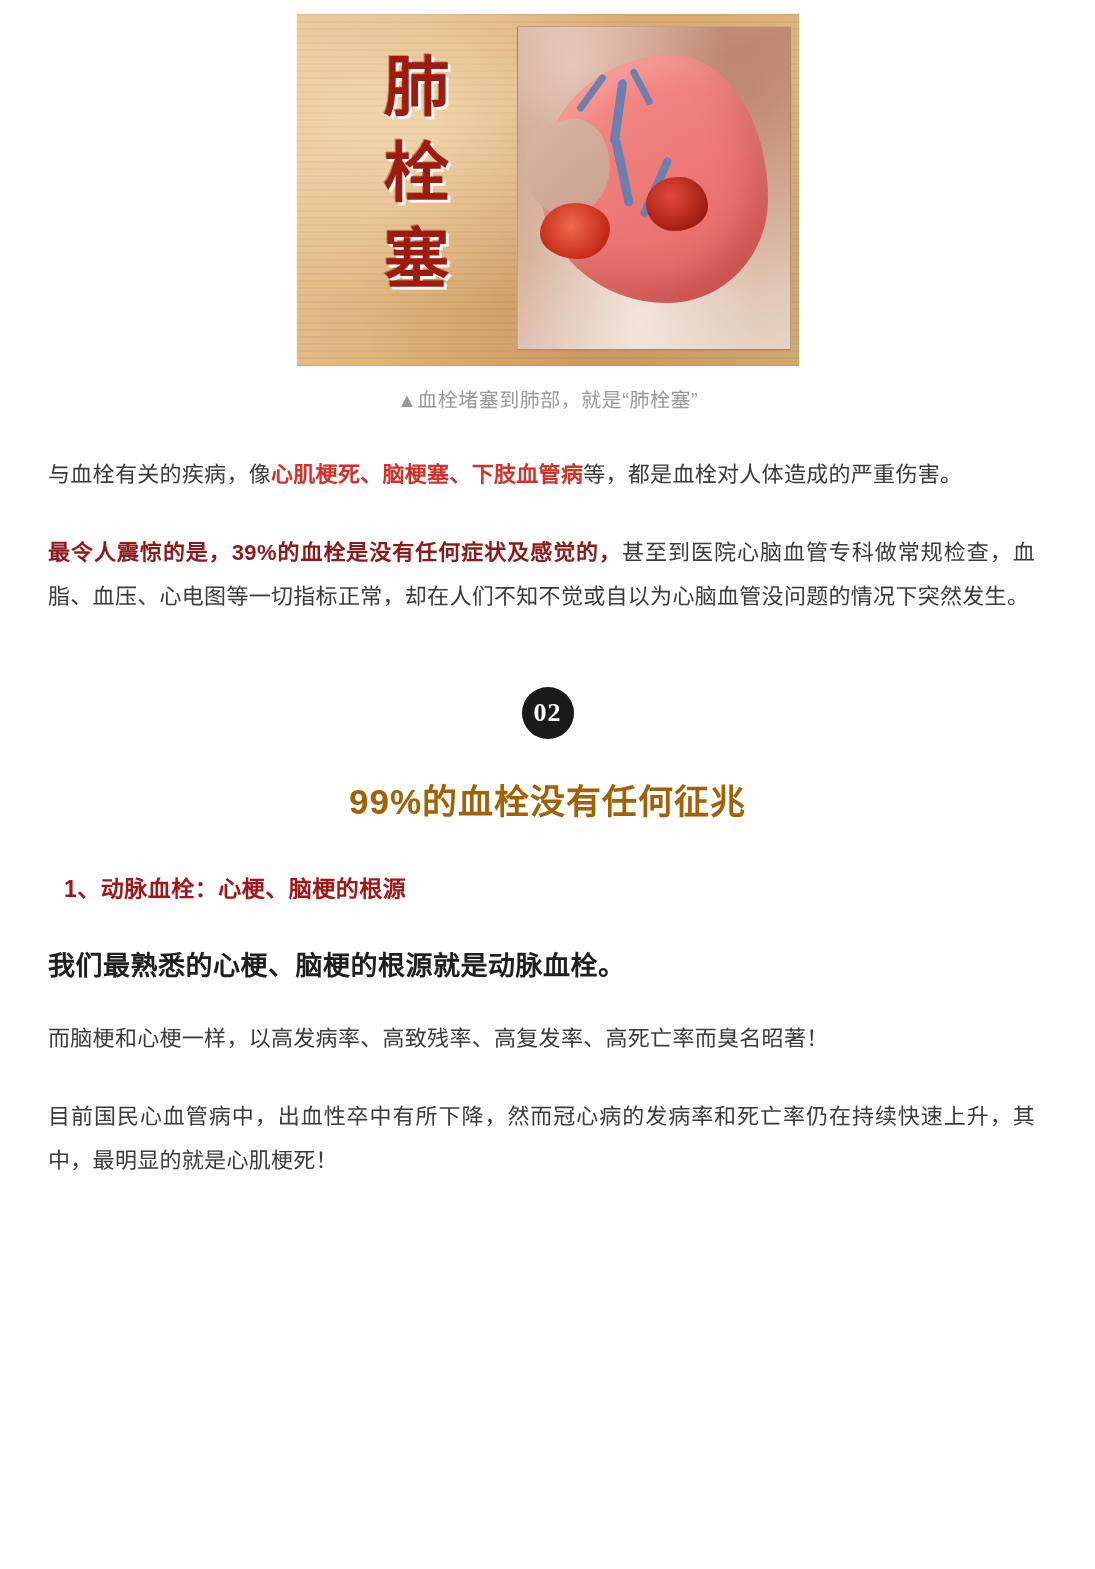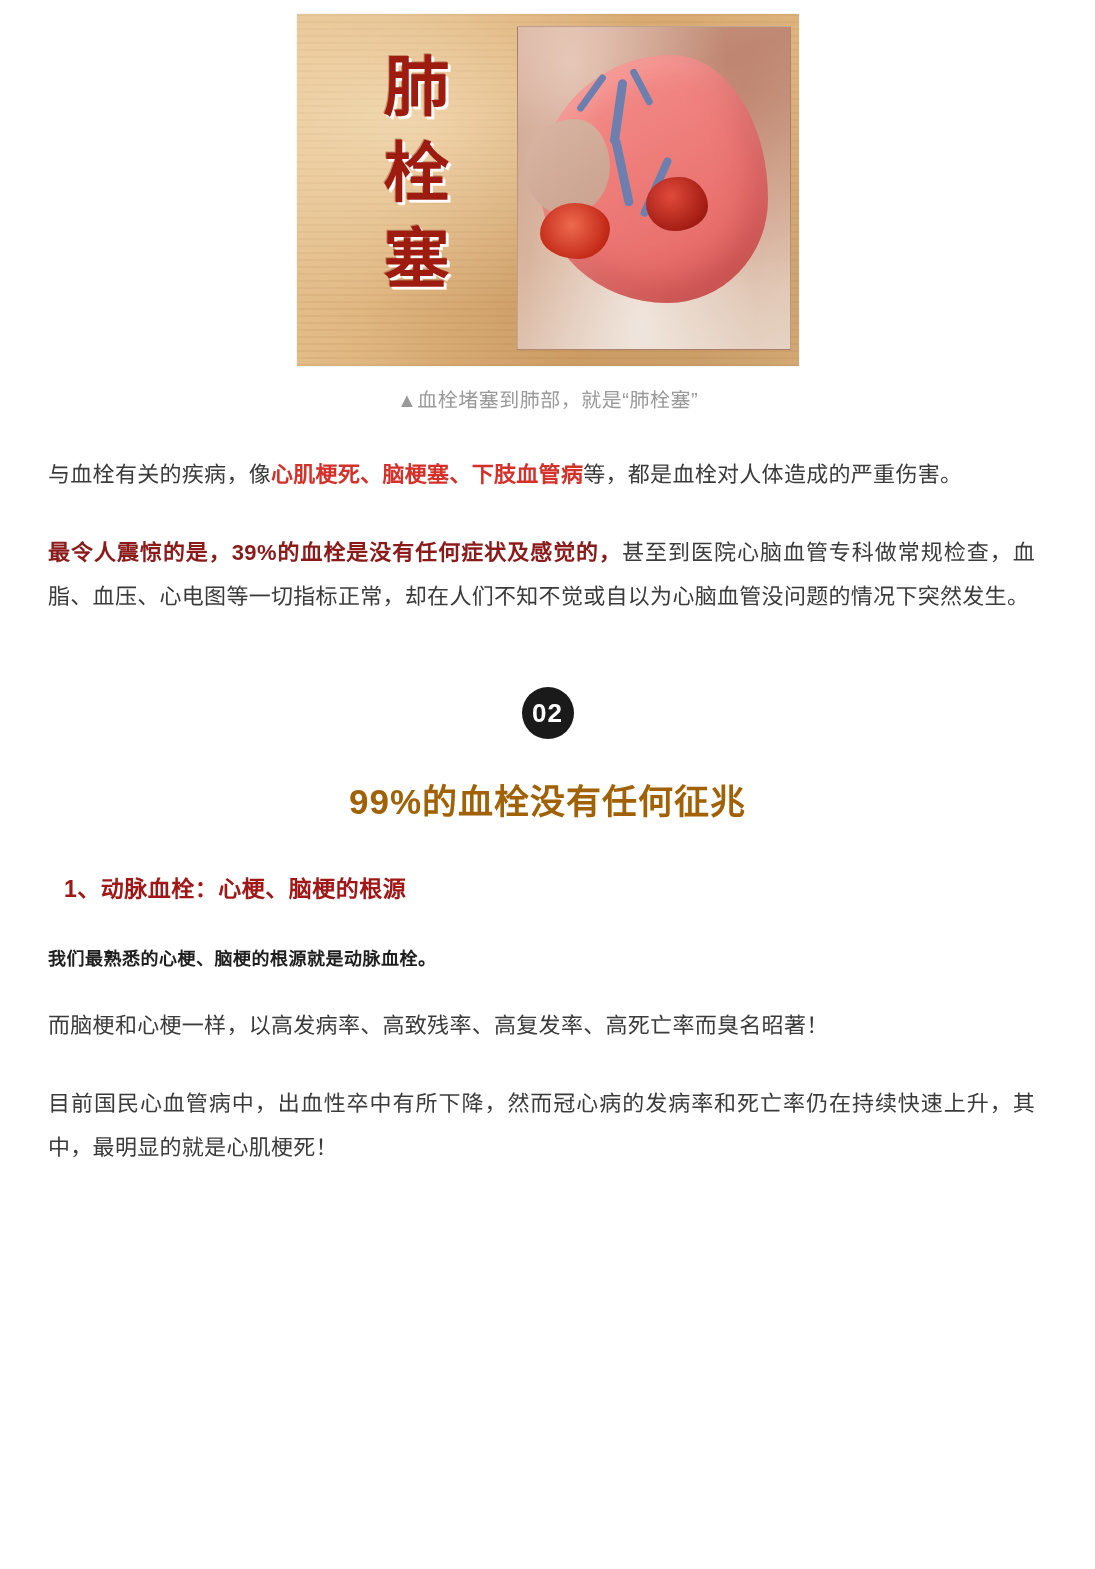--- a/index.html
+++ b/index.html
@@ -176,21 +176,21 @@
   }
   .badge {
     width: 52px;
     height: 52px;
     border-radius: 50%;
     background: #1a1a1a;
     color: #ffffff;
     display: flex;
     align-items: center;
     justify-content: center;
-    font-family: Liberation Sans, sans-serif;
+    font-family: Liberation Serif, serif;
     font-size: 26px;
     font-weight: bold;
     letter-spacing: 1px;
   }
   .section-title {
     margin-top: 34px;
     font-size: 35px;
     font-weight: bold;
     color: #a16207;
     letter-spacing: 1px;
@@ -198,21 +198,21 @@
 
   .sub-head {
     margin: 46px 0 0 16px;
     font-size: 23px;
     font-weight: bold;
     color: #a01717;
     letter-spacing: 0.5px;
   }
   .sub-head2 {
     margin: 40px 0 4px 0;
-    font-size: 18px;
+    font-size: 27px;
     font-weight: bold;
     color: #1f1f1f;
     letter-spacing: 0.5px;
   }
 </style>
 </head>
 <body>
 
 <div class="page">
 

